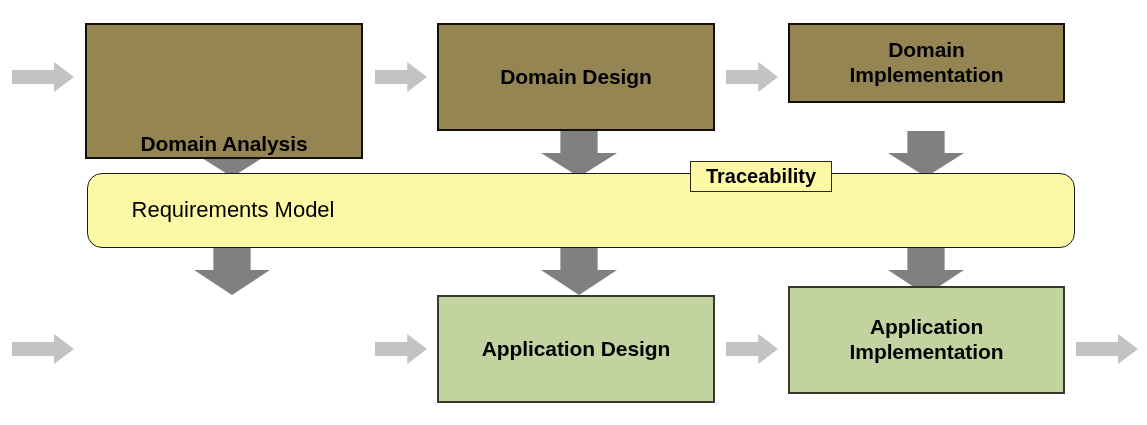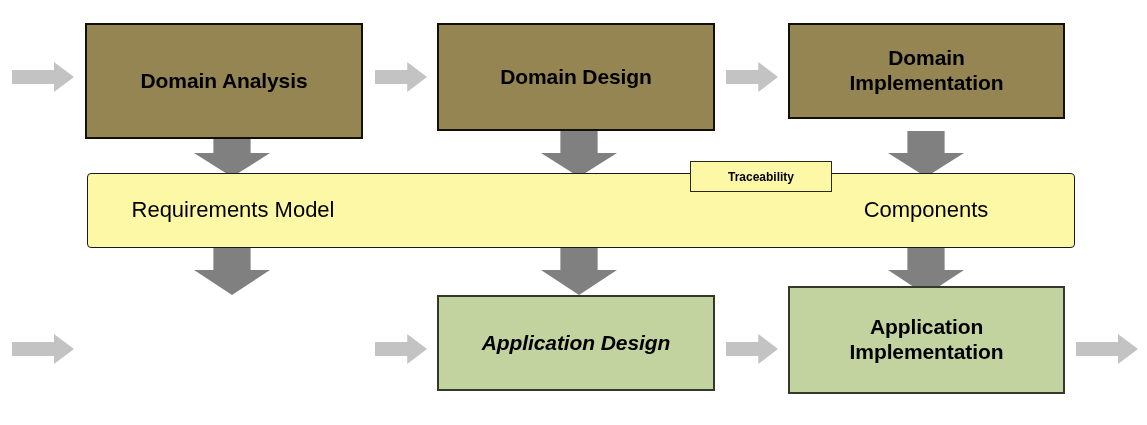--- a/index.html
+++ b/index.html
@@ -42,41 +42,41 @@
   }
   .proc-label {
     padding: 0 6px;
   }
   
   #asset-band {
     position: absolute;
     box-sizing: border-box;
     background: #fdf8a6;
     border: 1.6px solid #1a1a1a;
-    border-radius: 4px;
+    border-radius: 15px;
   }
   .asset-label {
     position: absolute;
     font-size: 22px;
     color: #000000;
     white-space: nowrap;
     text-align: center;
     transform: translateX(-50%);
   }
   
   #traceability-tag {
     position: absolute;
     box-sizing: border-box;
     background: #fdf8a6;
     border: 1.6px solid #2a2a10;
     display: flex;
     align-items: center;
     justify-content: center;
     font-weight: bold;
-    font-size: 12px;
+    font-size: 20px;
     color: #000000;
     z-index: 5;
   }
   
   .arrow-right, .arrow-down {
     position: absolute;
   }
   .arrow-right svg, .arrow-down svg {
     display: block;
   }
@@ -145,35 +145,34 @@
     <polygon points="19.38,0 56.62,0 56.62,23.04 76,23.04 38,48 0,23.04 19.38,23.04" fill="#808080"></polygon>
       </svg>
     </div>
     <div class="arrow-down" style="left:888px;top:247px;width:76px;height:48px;">
       <svg width="76" height="48" viewBox="0 0 76 48">
     <polygon points="19.38,0 56.62,0 56.62,23.04 76,23.04 38,48 0,23.04 19.38,23.04" fill="#808080"></polygon>
       </svg>
     </div>
     <div id="asset-band" style="left:87px;top:173px;width:988px;height:75px;background:#fdf8a6;">
       <div class="asset-label" style="left:145px;top:22.5px;">Requirements Model</div>
-      <div class="asset-label" style="left:838px;top:22.5px;">Components</div>
     </div>
-    <div class="proc-box domain" style="left:85px;top:23px;width:278px;height:116px;">
+    <div class="proc-box domain" style="left:85px;top:23px;width:278px;height:136px;align-items:flex-end;">
       <div class="proc-label">Domain Analysis</div>
     </div>
     <div class="proc-box domain" style="left:437px;top:23px;width:278px;height:108px;justify-content:center;">
       <div class="proc-label">Domain Design</div>
     </div>
-    <div class="proc-box domain" style="left:788px;top:23px;width:277px;height:96px;">
+    <div class="proc-box domain" style="left:788px;top:23px;width:277px;height:80px;">
       <div class="proc-label">
         <div>Domain</div>
         <div>Implementation</div>
       </div>
     </div>
-    <div class="proc-box application" style="left:437px;top:295px;width:278px;height:96px;font-style:italic;">
+    <div class="proc-box application" style="left:437px;top:295px;width:278px;height:108px;">
       <div class="proc-label">Application Design</div>
     </div>
     <div class="proc-box application" style="left:788px;top:286px;width:277px;height:108px;">
       <div class="proc-label">
         <div>Application</div>
         <div>Implementation</div>
       </div>
     </div>
     <div id="traceability-tag" style="left:690px;top:161px;width:142px;height:31px;background:#fdf8a6;">Traceability</div>
   </div>

